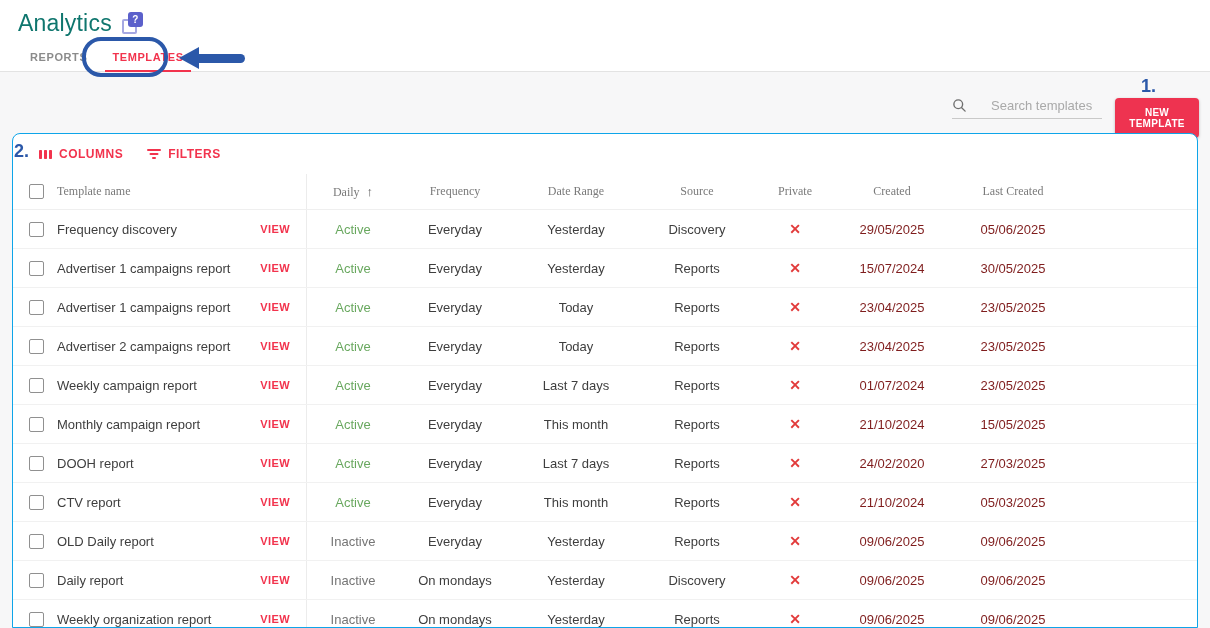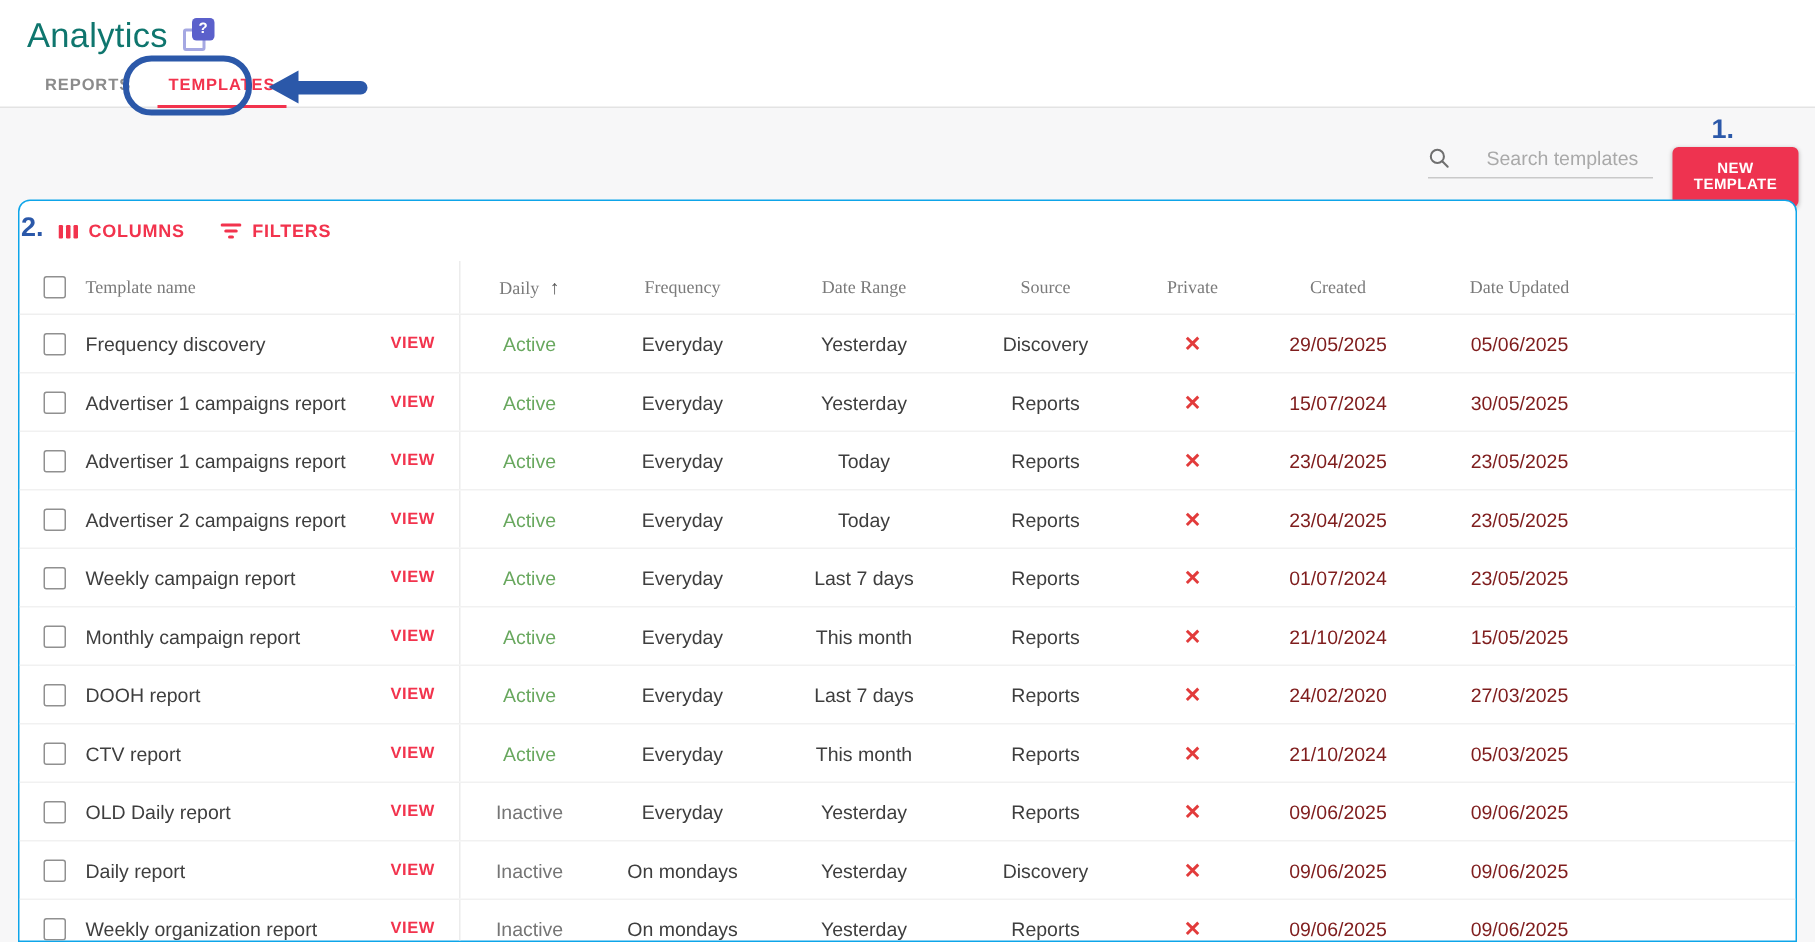--- a/index.html
+++ b/index.html
@@ -139,21 +139,21 @@
     <div class="cell h-cell">Template name</div>
     <div class="cell h-view"></div>
     <div class="cell h-cell c-center">
       <span>Daily</span><span class="sort-arrow">↑</span>
     </div>
     <div class="cell h-cell c-center">Frequency</div>
     <div class="cell h-cell c-center">Date Range</div>
     <div class="cell h-cell c-center">Source</div>
     <div class="cell h-cell c-center">Private</div>
     <div class="cell h-cell c-center">Created</div>
-    <div class="cell h-cell c-center">Date Updated</div>
+    <div class="cell h-cell c-center">Last Created</div>
     <div class="cell"></div>
   </div>
 
   <div>
   <div class="trow">
     <div class="cell c-cb">
       <input type="checkbox" style="">
     </div>
     <div class="cell">Frequency discovery</div>
     <div class="cell c-view">VIEW</div>

